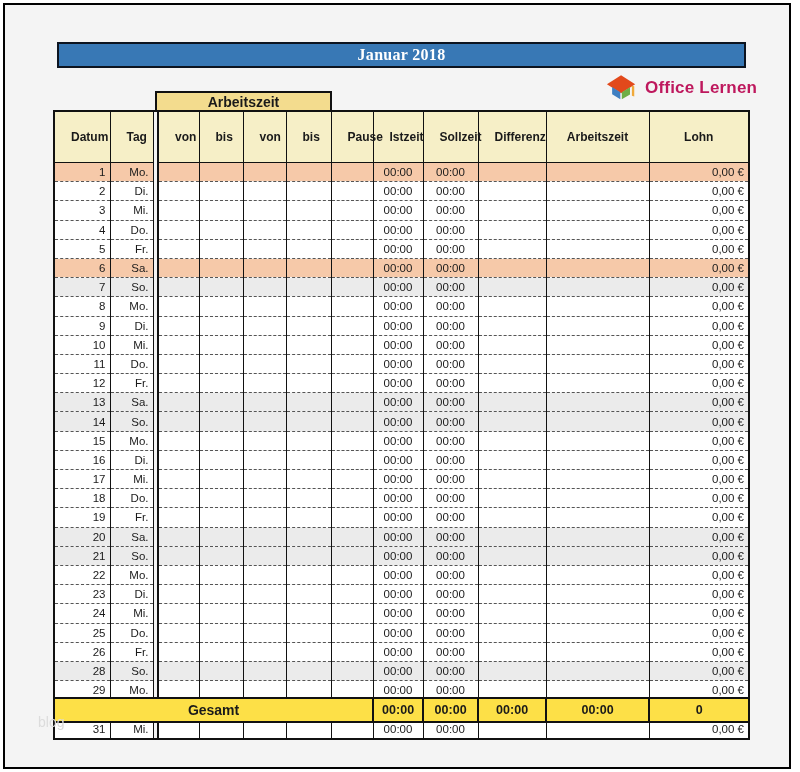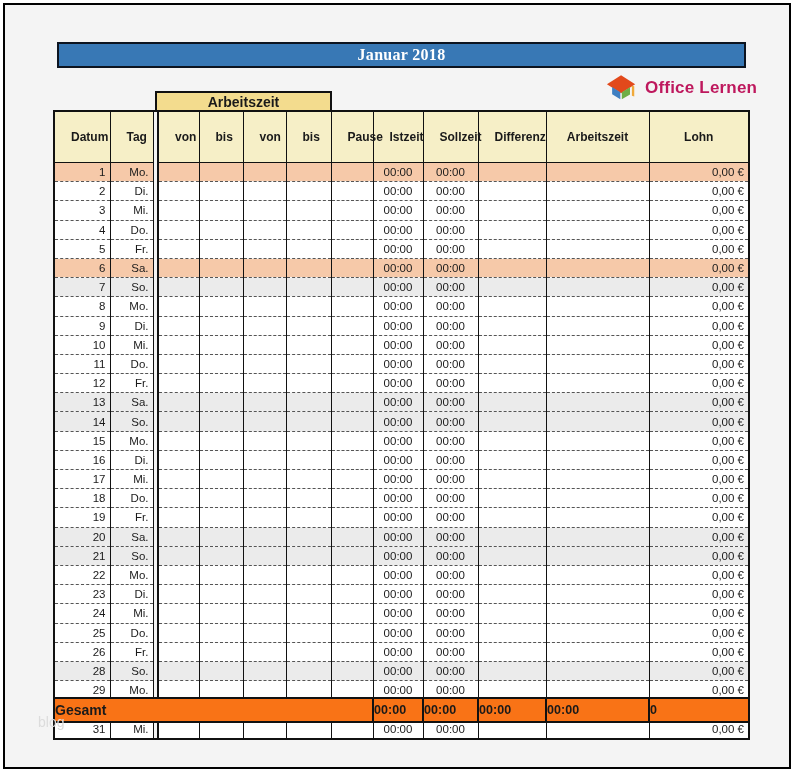--- a/index.html
+++ b/index.html
@@ -96,23 +96,24 @@
   
   table.totals {
     position: absolute;
     left: 53px; top: 697px;
     width: 695px;
     border-collapse: collapse;
     table-layout: fixed;
     border: 2px solid #111;
   }
   table.totals td {
-    background: #f97316;
+    background: #fde047;
     height: 22px; padding: 0;
     border-right: 2px solid #111;
+    text-align: center;
     font-weight: bold; font-size: 12.5px;
   }
   table.totals td:last-child { border-right: none; }
   table.totals td.t-label { font-size: 14px; }
   table.totals td.t-sollzeit { border-left: 1.5px solid #111; }
   
   .watermark {
     position: absolute;
     left: 38px; top: 714px;
     font-size: 14px; color: #dcdcdc;

